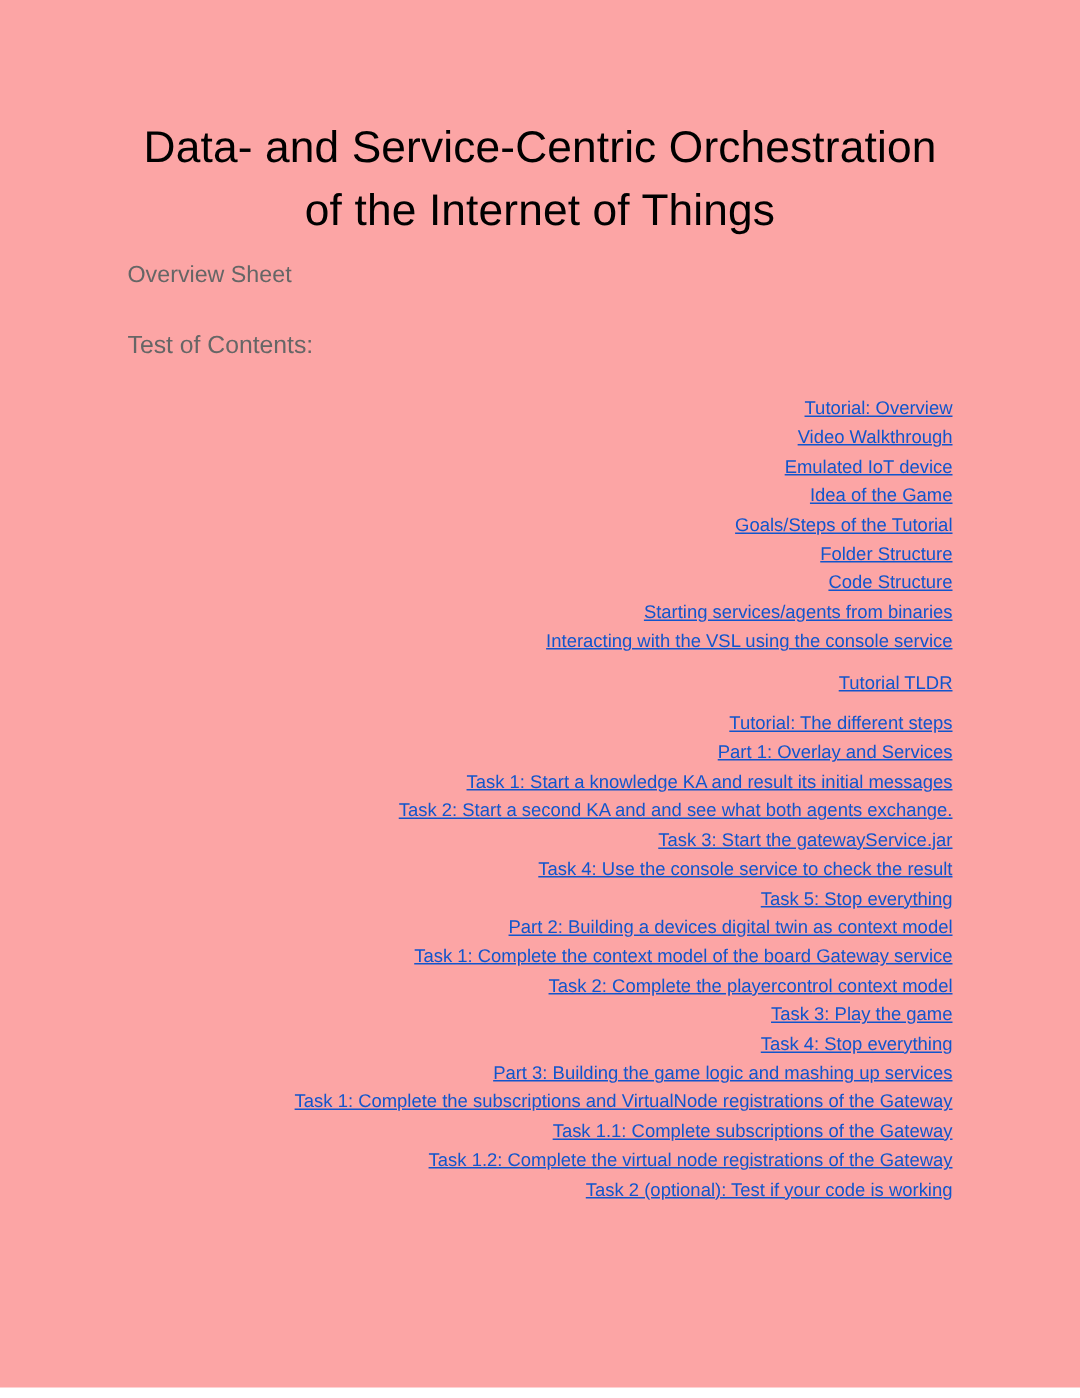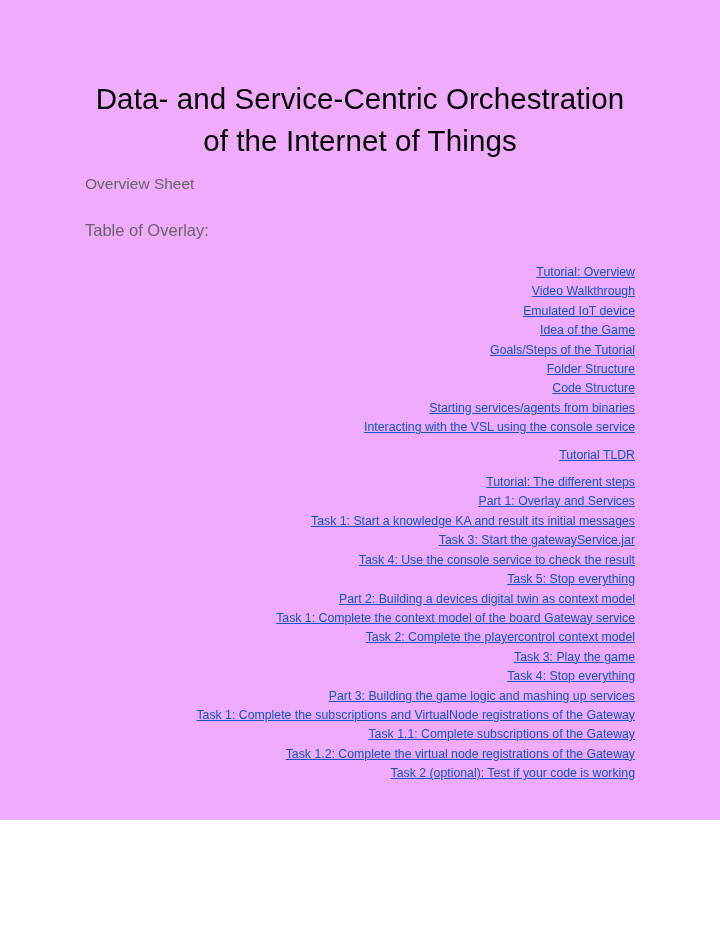--- a/index.html
+++ b/index.html
@@ -10,22 +10,22 @@
   body {
     width: 720px;
     height: 932px;
     font-family: "Liberation Sans", sans-serif;
     -webkit-font-smoothing: antialiased;
     overflow: hidden;
   }
   .page {
     position: relative;
     width: 720px;
-    height: 820px;
-    background: #f0abfc;
+    height: 925px;
+    background: #fca5a5;
     box-sizing: border-box;
     padding: 0 85px;
   }
   .doc-title {
     margin: 0;
     padding-top: 78px;
     font-size: 29.5px;
     font-weight: normal;
     line-height: 42px;
     color: #000000;
@@ -78,36 +78,37 @@
 </style>
 </head>
 <body>
 
 <div class="page">
 
   <h1 class="doc-title">Data- and Service-Centric Orchestration of the Internet of Things</h1>
 
   <p class="doc-subtitle">Overview Sheet</p>
 
-  <h2 class="toc-heading">Table of Overlay:</h2>
+  <h2 class="toc-heading">Test of Contents:</h2>
 
   <ul class="toc" id="toc-list">
       <li class="toc-entry lvl-0"><a class="toc-link">Tutorial: Overview</a></li>
       <li class="toc-entry lvl-1"><a class="toc-link">Video Walkthrough</a></li>
       <li class="toc-entry lvl-1"><a class="toc-link">Emulated IoT device</a></li>
       <li class="toc-entry lvl-1"><a class="toc-link">Idea of the Game</a></li>
       <li class="toc-entry lvl-1"><a class="toc-link">Goals/Steps of the Tutorial</a></li>
       <li class="toc-entry lvl-2"><a class="toc-link">Folder Structure</a></li>
       <li class="toc-entry lvl-2"><a class="toc-link">Code Structure</a></li>
       <li class="toc-entry lvl-1"><a class="toc-link">Starting services/agents from binaries</a></li>
       <li class="toc-entry lvl-1"><a class="toc-link">Interacting with the VSL using the console service</a></li>
       <li class="toc-entry lvl-0 gap-before"><a class="toc-link">Tutorial TLDR</a></li>
       <li class="toc-entry lvl-0 gap-before"><a class="toc-link">Tutorial: The different steps</a></li>
       <li class="toc-entry lvl-1"><a class="toc-link">Part 1: Overlay and Services</a></li>
       <li class="toc-entry lvl-2"><a class="toc-link">Task 1: Start a knowledge KA and result its initial messages</a></li>
+      <li class="toc-entry lvl-2"><a class="toc-link">Task 2: Start a second KA and and see what both agents exchange.</a></li>
       <li class="toc-entry lvl-2"><a class="toc-link">Task 3: Start the gatewayService.jar</a></li>
       <li class="toc-entry lvl-2"><a class="toc-link">Task 4: Use the console service to check the result</a></li>
       <li class="toc-entry lvl-2"><a class="toc-link">Task 5: Stop everything</a></li>
       <li class="toc-entry lvl-1"><a class="toc-link">Part 2: Building a devices digital twin as context model</a></li>
       <li class="toc-entry lvl-2"><a class="toc-link">Task 1: Complete the context model of the board Gateway service</a></li>
       <li class="toc-entry lvl-2"><a class="toc-link">Task 2: Complete the playercontrol context model</a></li>
       <li class="toc-entry lvl-2"><a class="toc-link">Task 3: Play the game</a></li>
       <li class="toc-entry lvl-2"><a class="toc-link">Task 4: Stop everything</a></li>
       <li class="toc-entry lvl-1"><a class="toc-link">Part 3: Building the game logic and mashing up services</a></li>
       <li class="toc-entry lvl-2"><a class="toc-link">Task 1: Complete the subscriptions and VirtualNode registrations of the Gateway</a></li>

